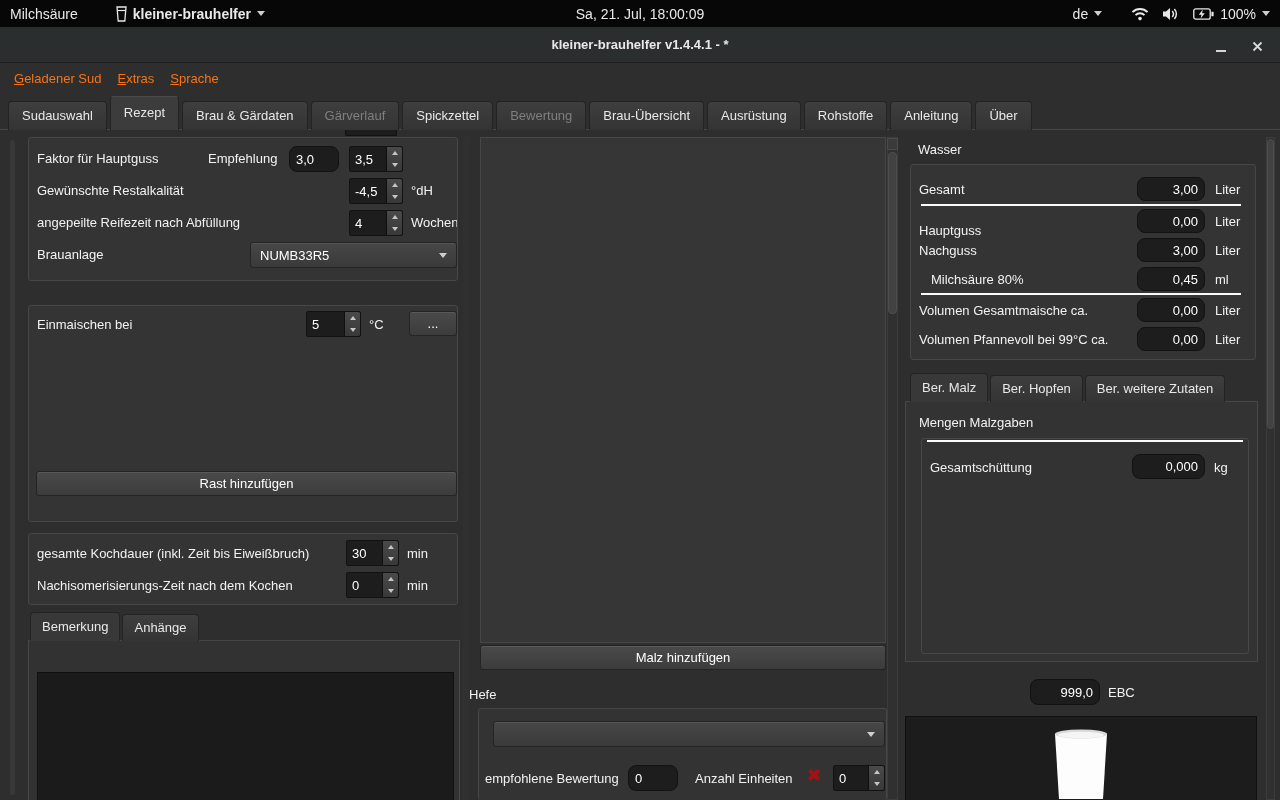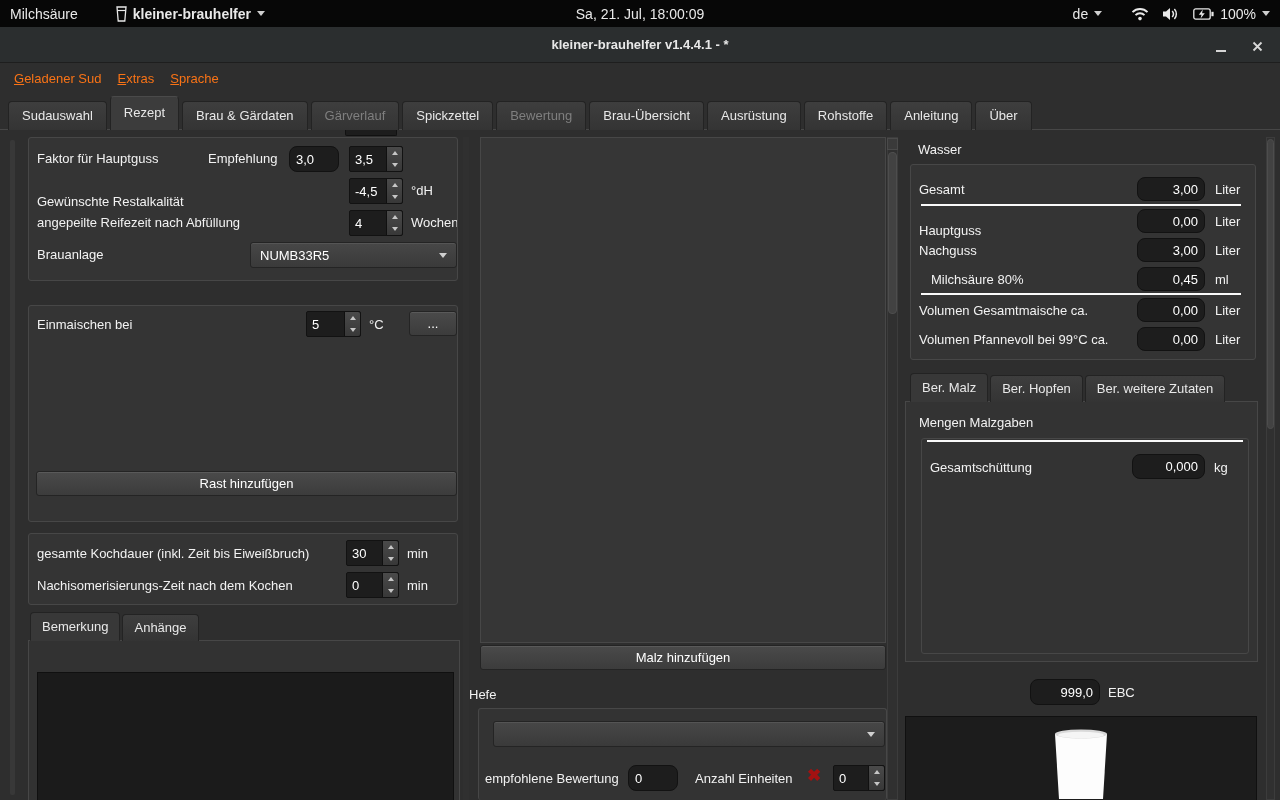--- a/index.html
+++ b/index.html
@@ -155,21 +155,21 @@
   <span class="fld" style="left:260px;top:8px;width:50px;height:26px;">3,0</span>
   <span class="spin" style="left:320px;top:8px;width:54px;height:26px;">
     <span class="v">3,5</span>
     <span class="btns">
         <i class="au"></i>
         <i class="sep"></i>
         <i class="ad"></i>
       </span>
   </span>
 
-  <span class="lbl" style="left:8px;top:56px;">Gewünschte Restalkalität</span>
+  <span class="lbl" style="left:8px;top:45px;">Gewünschte Restalkalität</span>
   <span class="spin" style="left:320px;top:40px;width:54px;height:26px;">
     <span class="v">-4,5</span>
     <span class="btns">
         <i class="au"></i>
         <i class="sep"></i>
         <i class="ad"></i>
       </span>
   </span>
   <span class="lbl" style="left:382px;top:45px;">°dH</span>
 

